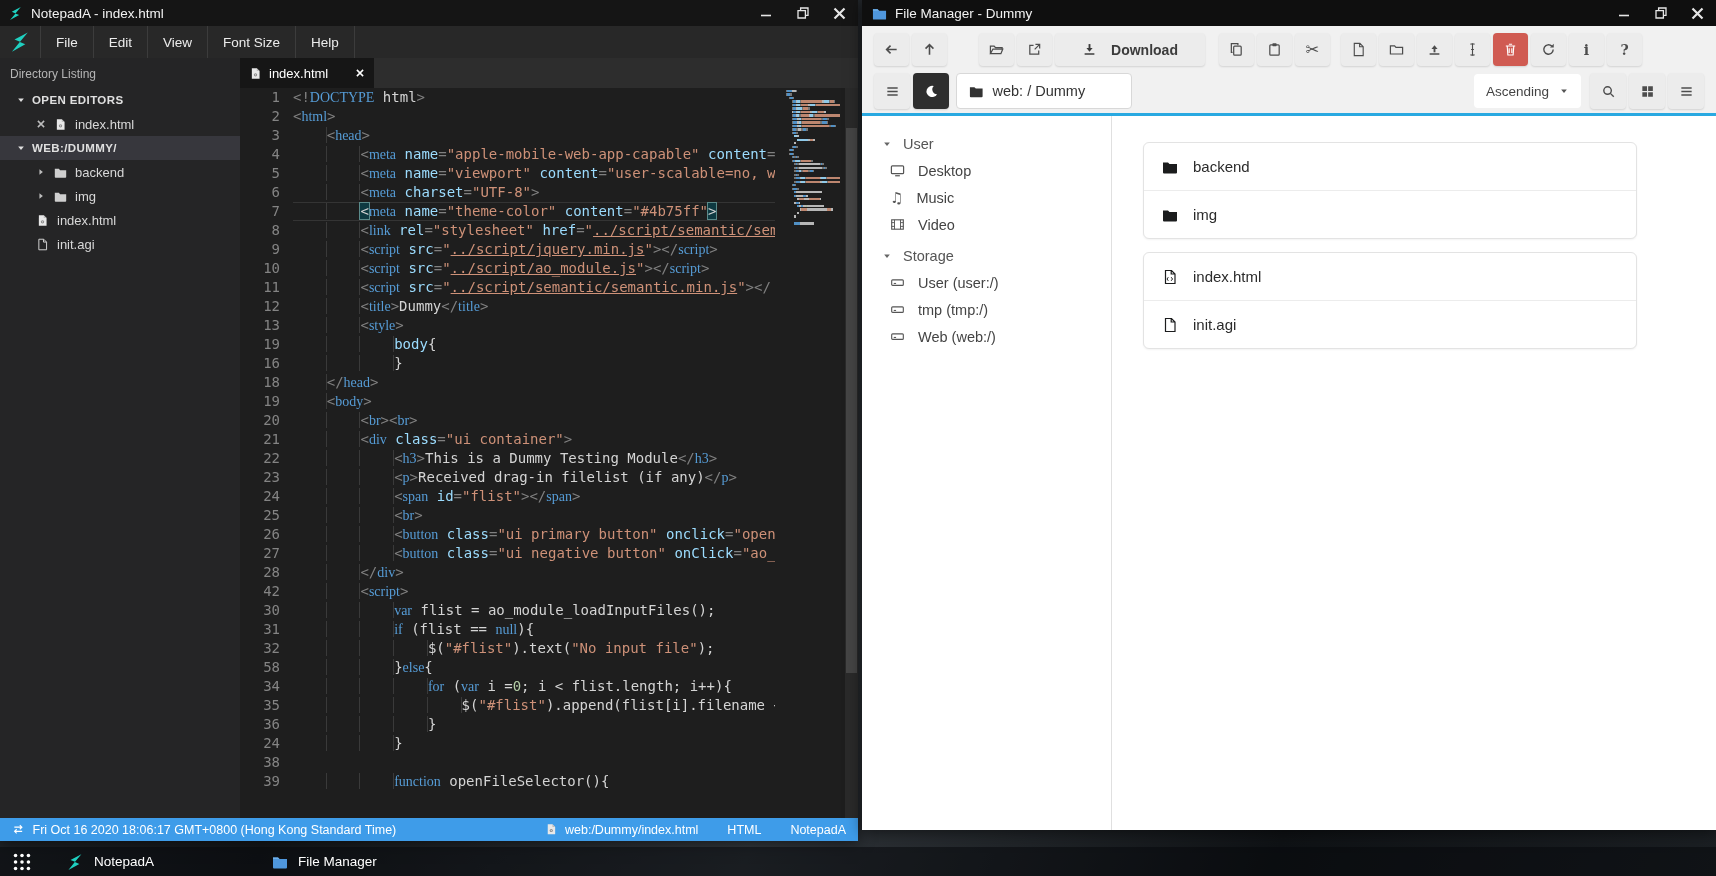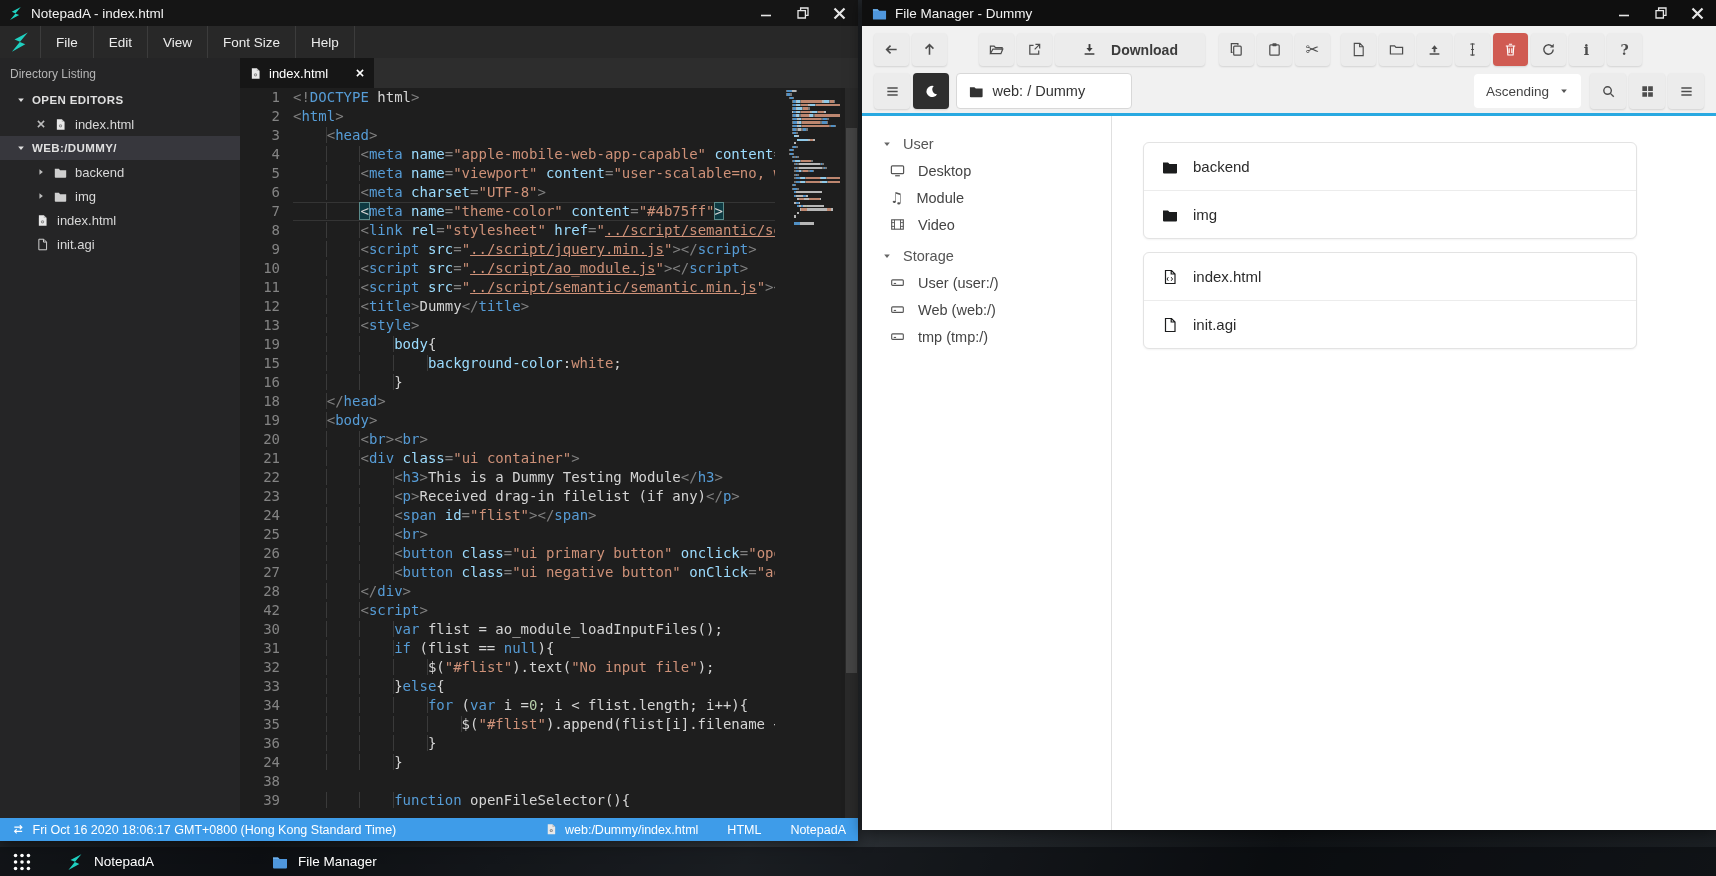--- a/index.html
+++ b/index.html
@@ -33,21 +33,21 @@
   .tab{width:116px;height:30px;background:#161616;display:flex;align-items:center;padding:0 9px;gap:7px;color:#ffffff;font-size:13px;}
   .tab .tab-close{margin-left:auto;color:#fff;}
   .np-editor{position:absolute;top:88px;left:240px;right:0;bottom:23px;background:#1e1e1e;overflow:hidden;}
   .code{position:absolute;left:0;top:0;width:535px;height:100%;overflow:hidden;
         font-family:"DejaVu Sans Mono",monospace;font-size:14px;line-height:19px;}
   .line{display:flex;height:19px;white-space:pre;}
   .ln{width:40px;padding-right:13px;text-align:right;color:#848484;flex:none;}
   .lt{flex:1;overflow:hidden;white-space:pre;}
   .line.cur .lt{box-shadow:inset 0 1px 0 #343434, inset 0 -1px 0 #343434;}
   .ig{box-shadow:inset -1px 0 0 #3a3a3a;}
-  .tk-t{color:#569cd6;} .tk-a{color:#9cdcfe;} .tk-s{color:#ce9178;}
+  .tk-t{color:#569cd6;font-family:Liberation Serif, serif;} .tk-a{color:#9cdcfe;} .tk-s{color:#ce9178;}
   .tk-u{color:#ce9178;text-decoration:underline;} .tk-p{color:#d4d4d4;}
   .tk-g{color:#808080;} .tk-n{color:#b5cea8;} .tk-sel{color:#9cdcfe;}
   .tk-bh{color:#d4d4d4;background:#0e3a42;box-shadow:0 0 0 1px #5a8a8a;}
   .np-minimap{position:absolute;left:546px;top:2px;width:54px;}
   .mline{display:flex;height:2.2px;margin-bottom:1.3px;overflow:hidden;}
   .mseg{height:2.2px;flex:none;opacity:.9;}
   .np-scrollbar{position:absolute;right:0;top:0;bottom:0;width:13px;background:#2a2a2a;}
   .np-scrollbar .thumb{position:absolute;left:1px;right:1px;top:40px;height:545px;background:#454545;}
   .np-statusbar{position:absolute;left:0;right:0;bottom:0;height:23px;background:#3e9ce9;color:#fff;font-size:12.5px;
                 display:flex;align-items:center;padding:0 12px;gap:8px;}
@@ -264,38 +264,37 @@
           <div class="line"><span class="ln">5</span><span class="lt"><span class="ig">    </span><span class="ig">    </span><span class="tk-g">&lt;</span><span class="tk-t">meta</span><span class="tk-p"> </span><span class="tk-a">name</span><span class="tk-g">=</span><span class="tk-s">"viewport"</span><span class="tk-p"> </span><span class="tk-a">content</span><span class="tk-g">=</span><span class="tk-s">"user-scalable=no, width=device-width, initial-scale=1"</span></span></div>
           <div class="line"><span class="ln">6</span><span class="lt"><span class="ig">    </span><span class="ig">    </span><span class="tk-g">&lt;</span><span class="tk-t">meta</span><span class="tk-p"> </span><span class="tk-a">charset</span><span class="tk-g">=</span><span class="tk-s">"UTF-8"</span><span class="tk-g">&gt;</span></span></div>
           <div class="line cur"><span class="ln">7</span><span class="lt"><span class="ig">    </span><span class="ig">    </span><span class="tk-bh">&lt;</span><span class="tk-t">meta</span><span class="tk-p"> </span><span class="tk-a">name</span><span class="tk-g">=</span><span class="tk-s">"theme-color"</span><span class="tk-p"> </span><span class="tk-a">content</span><span class="tk-g">=</span><span class="tk-s">"#4b75ff"</span><span class="tk-bh">&gt;</span></span></div>
           <div class="line"><span class="ln">8</span><span class="lt"><span class="ig">    </span><span class="ig">    </span><span class="tk-g">&lt;</span><span class="tk-t">link</span><span class="tk-p"> </span><span class="tk-a">rel</span><span class="tk-g">=</span><span class="tk-s">"stylesheet"</span><span class="tk-p"> </span><span class="tk-a">href</span><span class="tk-g">=</span><span class="tk-s">"</span><span class="tk-u">../script/semantic/semantic.min.css</span></span></div>
           <div class="line"><span class="ln">9</span><span class="lt"><span class="ig">    </span><span class="ig">    </span><span class="tk-g">&lt;</span><span class="tk-t">script</span><span class="tk-p"> </span><span class="tk-a">src</span><span class="tk-g">=</span><span class="tk-s">"</span><span class="tk-u">../script/jquery.min.js</span><span class="tk-s">"</span><span class="tk-g">&gt;&lt;/</span><span class="tk-t">script</span><span class="tk-g">&gt;</span></span></div>
           <div class="line"><span class="ln">10</span><span class="lt"><span class="ig">    </span><span class="ig">    </span><span class="tk-g">&lt;</span><span class="tk-t">script</span><span class="tk-p"> </span><span class="tk-a">src</span><span class="tk-g">=</span><span class="tk-s">"</span><span class="tk-u">../script/ao_module.js</span><span class="tk-s">"</span><span class="tk-g">&gt;&lt;/</span><span class="tk-t">script</span><span class="tk-g">&gt;</span></span></div>
           <div class="line"><span class="ln">11</span><span class="lt"><span class="ig">    </span><span class="ig">    </span><span class="tk-g">&lt;</span><span class="tk-t">script</span><span class="tk-p"> </span><span class="tk-a">src</span><span class="tk-g">=</span><span class="tk-s">"</span><span class="tk-u">../script/semantic/semantic.min.js</span><span class="tk-s">"</span><span class="tk-g">&gt;&lt;/</span></span></div>
           <div class="line"><span class="ln">12</span><span class="lt"><span class="ig">    </span><span class="ig">    </span><span class="tk-g">&lt;</span><span class="tk-t">title</span><span class="tk-g">&gt;</span><span class="tk-p">Dummy</span><span class="tk-g">&lt;/</span><span class="tk-t">title</span><span class="tk-g">&gt;</span></span></div>
           <div class="line"><span class="ln">13</span><span class="lt"><span class="ig">    </span><span class="ig">    </span><span class="tk-g">&lt;</span><span class="tk-t">style</span><span class="tk-g">&gt;</span></span></div>
           <div class="line"><span class="ln">19</span><span class="lt"><span class="ig">    </span><span class="ig">    </span><span class="ig">    </span><span class="tk-sel">body</span><span class="tk-p">{</span></span></div>
-          <div class="line"><span class="ln">15</span><span class="lt"><span class="ig">    </span><span class="ig">    </span><span class="ig">    </span><span class="ig">    </span><span class="tk-a">background-color</span><span class="tk-p">:</span><span class="tk-s">white</span><span class="tk-p">;</span></span></div>
           <div class="line"><span class="ln">16</span><span class="lt"><span class="ig">    </span><span class="ig">    </span><span class="ig">    </span><span class="tk-p">}</span></span></div>
           <div class="line"><span class="ln">18</span><span class="lt"><span class="ig">    </span><span class="tk-g">&lt;/</span><span class="tk-t">head</span><span class="tk-g">&gt;</span></span></div>
           <div class="line"><span class="ln">19</span><span class="lt"><span class="ig">    </span><span class="tk-g">&lt;</span><span class="tk-t">body</span><span class="tk-g">&gt;</span></span></div>
           <div class="line"><span class="ln">20</span><span class="lt"><span class="ig">    </span><span class="ig">    </span><span class="tk-g">&lt;</span><span class="tk-t">br</span><span class="tk-g">&gt;&lt;</span><span class="tk-t">br</span><span class="tk-g">&gt;</span></span></div>
           <div class="line"><span class="ln">21</span><span class="lt"><span class="ig">    </span><span class="ig">    </span><span class="tk-g">&lt;</span><span class="tk-t">div</span><span class="tk-p"> </span><span class="tk-a">class</span><span class="tk-g">=</span><span class="tk-s">"ui container"</span><span class="tk-g">&gt;</span></span></div>
           <div class="line"><span class="ln">22</span><span class="lt"><span class="ig">    </span><span class="ig">    </span><span class="ig">    </span><span class="tk-g">&lt;</span><span class="tk-t">h3</span><span class="tk-g">&gt;</span><span class="tk-p">This is a Dummy Testing Module</span><span class="tk-g">&lt;/</span><span class="tk-t">h3</span><span class="tk-g">&gt;</span></span></div>
           <div class="line"><span class="ln">23</span><span class="lt"><span class="ig">    </span><span class="ig">    </span><span class="ig">    </span><span class="tk-g">&lt;</span><span class="tk-t">p</span><span class="tk-g">&gt;</span><span class="tk-p">Received drag-in filelist (if any)</span><span class="tk-g">&lt;/</span><span class="tk-t">p</span><span class="tk-g">&gt;</span></span></div>
           <div class="line"><span class="ln">24</span><span class="lt"><span class="ig">    </span><span class="ig">    </span><span class="ig">    </span><span class="tk-g">&lt;</span><span class="tk-t">span</span><span class="tk-p"> </span><span class="tk-a">id</span><span class="tk-g">=</span><span class="tk-s">"flist"</span><span class="tk-g">&gt;&lt;/</span><span class="tk-t">span</span><span class="tk-g">&gt;</span></span></div>
           <div class="line"><span class="ln">25</span><span class="lt"><span class="ig">    </span><span class="ig">    </span><span class="ig">    </span><span class="tk-g">&lt;</span><span class="tk-t">br</span><span class="tk-g">&gt;</span></span></div>
           <div class="line"><span class="ln">26</span><span class="lt"><span class="ig">    </span><span class="ig">    </span><span class="ig">    </span><span class="tk-g">&lt;</span><span class="tk-t">button</span><span class="tk-p"> </span><span class="tk-a">class</span><span class="tk-g">=</span><span class="tk-s">"ui primary button"</span><span class="tk-p"> </span><span class="tk-a">onclick</span><span class="tk-g">=</span><span class="tk-s">"openFileSelector();"</span></span></div>
           <div class="line"><span class="ln">27</span><span class="lt"><span class="ig">    </span><span class="ig">    </span><span class="ig">    </span><span class="tk-g">&lt;</span><span class="tk-t">button</span><span class="tk-p"> </span><span class="tk-a">class</span><span class="tk-g">=</span><span class="tk-s">"ui negative button"</span><span class="tk-p"> </span><span class="tk-a">onClick</span><span class="tk-g">=</span><span class="tk-s">"ao_module_close();"</span></span></div>
           <div class="line"><span class="ln">28</span><span class="lt"><span class="ig">    </span><span class="ig">    </span><span class="tk-g">&lt;/</span><span class="tk-t">div</span><span class="tk-g">&gt;</span></span></div>
           <div class="line"><span class="ln">42</span><span class="lt"><span class="ig">    </span><span class="ig">    </span><span class="tk-g">&lt;</span><span class="tk-t">script</span><span class="tk-g">&gt;</span></span></div>
           <div class="line"><span class="ln">30</span><span class="lt"><span class="ig">    </span><span class="ig">    </span><span class="ig">    </span><span class="tk-t">var</span><span class="tk-p"> flist = ao_module_loadInputFiles();</span></span></div>
           <div class="line"><span class="ln">31</span><span class="lt"><span class="ig">    </span><span class="ig">    </span><span class="ig">    </span><span class="tk-t">if</span><span class="tk-p"> (flist == </span><span class="tk-t">null</span><span class="tk-p">){</span></span></div>
           <div class="line"><span class="ln">32</span><span class="lt"><span class="ig">    </span><span class="ig">    </span><span class="ig">    </span><span class="ig">    </span><span class="tk-p">$(</span><span class="tk-s">"#flist"</span><span class="tk-p">).text(</span><span class="tk-s">"No input file"</span><span class="tk-p">);</span></span></div>
-          <div class="line"><span class="ln">33</span><span class="lt"><span class="ig">    </span><span class="ig">    </span><span class="ig">    </span><span class="tk-p">}</span><span class="tk-t">else</span><span class="tk-p">{</span></span></div>
+          <div class="line"><span class="ln">58</span><span class="lt"><span class="ig">    </span><span class="ig">    </span><span class="ig">    </span><span class="tk-p">}</span><span class="tk-t">else</span><span class="tk-p">{</span></span></div>
           <div class="line"><span class="ln">34</span><span class="lt"><span class="ig">    </span><span class="ig">    </span><span class="ig">    </span><span class="ig">    </span><span class="tk-t">for</span><span class="tk-p"> (</span><span class="tk-t">var</span><span class="tk-p"> i =</span><span class="tk-n">0</span><span class="tk-p">; i &lt; flist.length; i++){</span></span></div>
           <div class="line"><span class="ln">35</span><span class="lt"><span class="ig">    </span><span class="ig">    </span><span class="ig">    </span><span class="ig">    </span><span class="ig">    </span><span class="tk-p">$(</span><span class="tk-s">"#flist"</span><span class="tk-p">).append(flist[i].filename + </span></span></div>
           <div class="line"><span class="ln">36</span><span class="lt"><span class="ig">    </span><span class="ig">    </span><span class="ig">    </span><span class="ig">    </span><span class="tk-p">}</span></span></div>
           <div class="line"><span class="ln">24</span><span class="lt"><span class="ig">    </span><span class="ig">    </span><span class="ig">    </span><span class="tk-p">}</span></span></div>
           <div class="line"><span class="ln">38</span><span class="lt"></span></div>
           <div class="line"><span class="ln">39</span><span class="lt"><span class="ig">    </span><span class="ig">    </span><span class="ig">    </span><span class="tk-t">function</span><span class="tk-p"> openFileSelector(){</span></span></div>
         </div>
       <div class="np-minimap" id="np-minimap">
           <div class="mline">
             <span class="mseg" style="width: 0px;"></span>
@@ -880,21 +879,21 @@
                 <rect x="1.5" y="3" width="13" height="8.3" rx="1" fill="none" stroke="currentColor" stroke-width="1.3"></rect>
                 <path d="M5.5 13.6h5" stroke="currentColor" stroke-width="1.3"></path>
               </svg>
             </span>
             <span>Desktop</span>
           </div>
           <div class="fm-item">
             <span class="icon" style="font-size: 15px;">
               <span style="font-family:'DejaVu Sans',sans-serif">♫</span>
             </span>
-            <span>Module</span>
+            <span>Music</span>
           </div>
           <div class="fm-item">
             <span class="icon" style="font-size: 15px;">
               <svg width="1em" height="1em" viewBox="0 0 16 16">
                 <rect x="1.8" y="3" width="12.4" height="10" fill="none" stroke="currentColor" stroke-width="1.2"></rect>
                 <path d="M4.8 3v10M11.2 3v10M1.8 6h3M1.8 10h3M11.2 6h3M11.2 10h3" stroke="currentColor" stroke-width="1"></path>
               </svg>
             </span>
             <span>Video</span>
           </div>
@@ -917,30 +916,30 @@
             </span>
             <span>User (user:/)</span>
           </div>
           <div class="fm-item">
             <span class="icon" style="font-size: 15px;">
               <svg width="1em" height="1em" viewBox="0 0 16 16">
                 <rect x="1.8" y="5.2" width="12.4" height="5.8" rx="1" fill="none" stroke="currentColor" stroke-width="1.2"></rect>
                 <path d="M4 9h2.5" stroke="currentColor" stroke-width="1.1"></path>
               </svg>
             </span>
-            <span>Web (web:/)</span>
+            <span>tmp (tmp:/)</span>
           </div>
           <div class="fm-item">
             <span class="icon" style="font-size: 15px;">
               <svg width="1em" height="1em" viewBox="0 0 16 16">
                 <rect x="1.8" y="5.2" width="12.4" height="5.8" rx="1" fill="none" stroke="currentColor" stroke-width="1.2"></rect>
                 <path d="M4 9h2.5" stroke="currentColor" stroke-width="1.1"></path>
               </svg>
             </span>
-            <span>tmp (tmp:/)</span>
+            <span>Web (web:/)</span>
           </div>
         </div>
       </aside>
     <div class="fm-files" id="fm-files">
         <div class="fgroup">
           <div class="frow">
             <span class="icon" style="font-size: 16px;">
               <svg width="1em" height="1em" viewBox="0 0 16 16">
                 <path fill="currentColor" d="M1 3.5h5l1.5 1.6H15v8.4a1 1 0 0 1-1 1H2a1 1 0 0 1-1-1z"></path>
               </svg>

